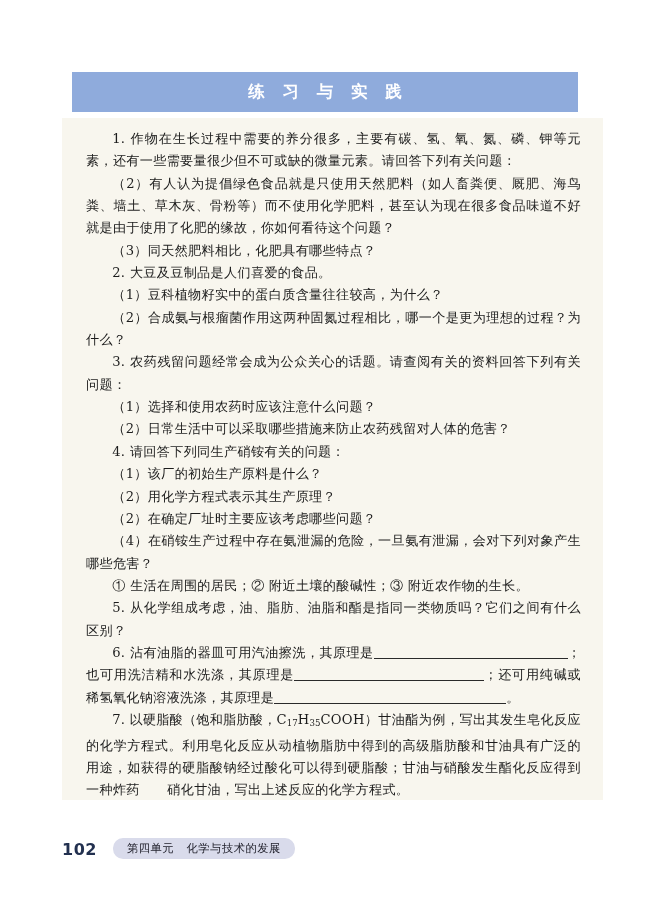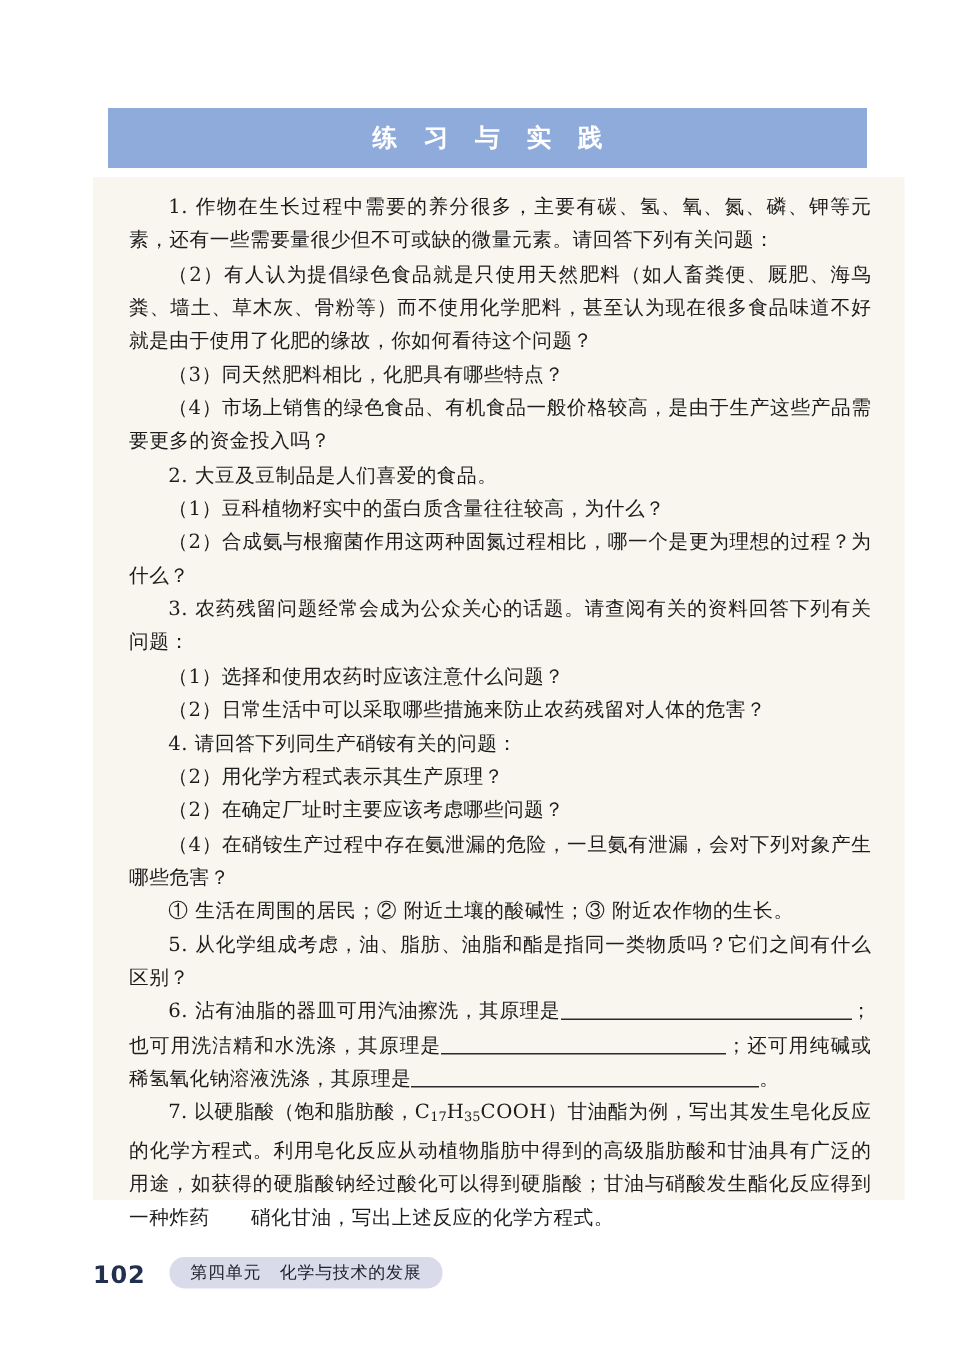--- a/index.html
+++ b/index.html
@@ -122,31 +122,31 @@
   <div class="banner">
     <span class="banner-title">练 习 与 实 践</span>
   </div>
 
   <div class="content">
     <div class="body-text">
 
       <p>1. 作物在生长过程中需要的养分很多，主要有碳、氢、氧、氮、磷、钾等元素，还有一些需要量很少但不可或缺的微量元素。请回答下列有关问题：</p>
       <p>（2）有人认为提倡绿色食品就是只使用天然肥料（如人畜粪便、厩肥、海鸟粪、墙土、草木灰、骨粉等）而不使用化学肥料，甚至认为现在很多食品味道不好就是由于使用了化肥的缘故，你如何看待这个问题？</p>
       <p>（3）同天然肥料相比，化肥具有哪些特点？</p>
-      <p>（4）市场上销售的绿色食品、有机食品一般价格较高，是由于生产这些产品需要更多的资金投入吗？</p>
 
       <p>2. 大豆及豆制品是人们喜爱的食品。</p>
       <p>（1）豆科植物籽实中的蛋白质含量往往较高，为什么？</p>
       <p>（2）合成氨与根瘤菌作用这两种固氮过程相比，哪一个是更为理想的过程？为什么？</p>
 
       <p>3. 农药残留问题经常会成为公众关心的话题。请查阅有关的资料回答下列有关问题：</p>
       <p>（1）选择和使用农药时应该注意什么问题？</p>
       <p>（2）日常生活中可以采取哪些措施来防止农药残留对人体的危害？</p>
 
       <p>4. 请回答下列同生产硝铵有关的问题：</p>
+      <p>（1）该厂的初始生产原料是什么？</p>
       <p>（2）用化学方程式表示其生产原理？</p>
       <p>（2）在确定厂址时主要应该考虑哪些问题？</p>
       <p>（4）在硝铵生产过程中存在氨泄漏的危险，一旦氨有泄漏，会对下列对象产生哪些危害？</p>
       <p>① 生活在周围的居民；② 附近土壤的酸碱性；③ 附近农作物的生长。</p>
 
       <p>5. 从化学组成考虑，油、脂肪、油脂和酯是指同一类物质吗？它们之间有什么区别？</p>
 
       <p><span>6. 沾有油脂的器皿可用汽油擦洗，其原理是</span><span class="blank blank-a"></span><span>；</span><span>也可用洗洁精和水洗涤，其原理是</span><span class="blank blank-b"></span><span>；</span><span>还可用纯碱或稀氢氧化钠溶液洗涤，其原理是</span><span class="blank blank-c"></span><span>。</span></p>
 
       <p><span class="formula">7. 以硬脂酸（饱和脂肪酸，C</span><sub>17</sub><span class="formula">H</span><sub>35</sub><span>COOH）甘油酯为例，写出其发生皂化反应的化学方程式。利用皂化反应从动植物脂肪中得到的高级脂肪酸和甘油具有广泛的用途，如获得的硬脂酸钠经过酸化可以得到硬脂酸；甘油与硝酸发生酯化反应得到一种炸药</span><span class="gap-dash"></span><span>硝化甘油，写出上述反应的化学方程式。</span></p>

